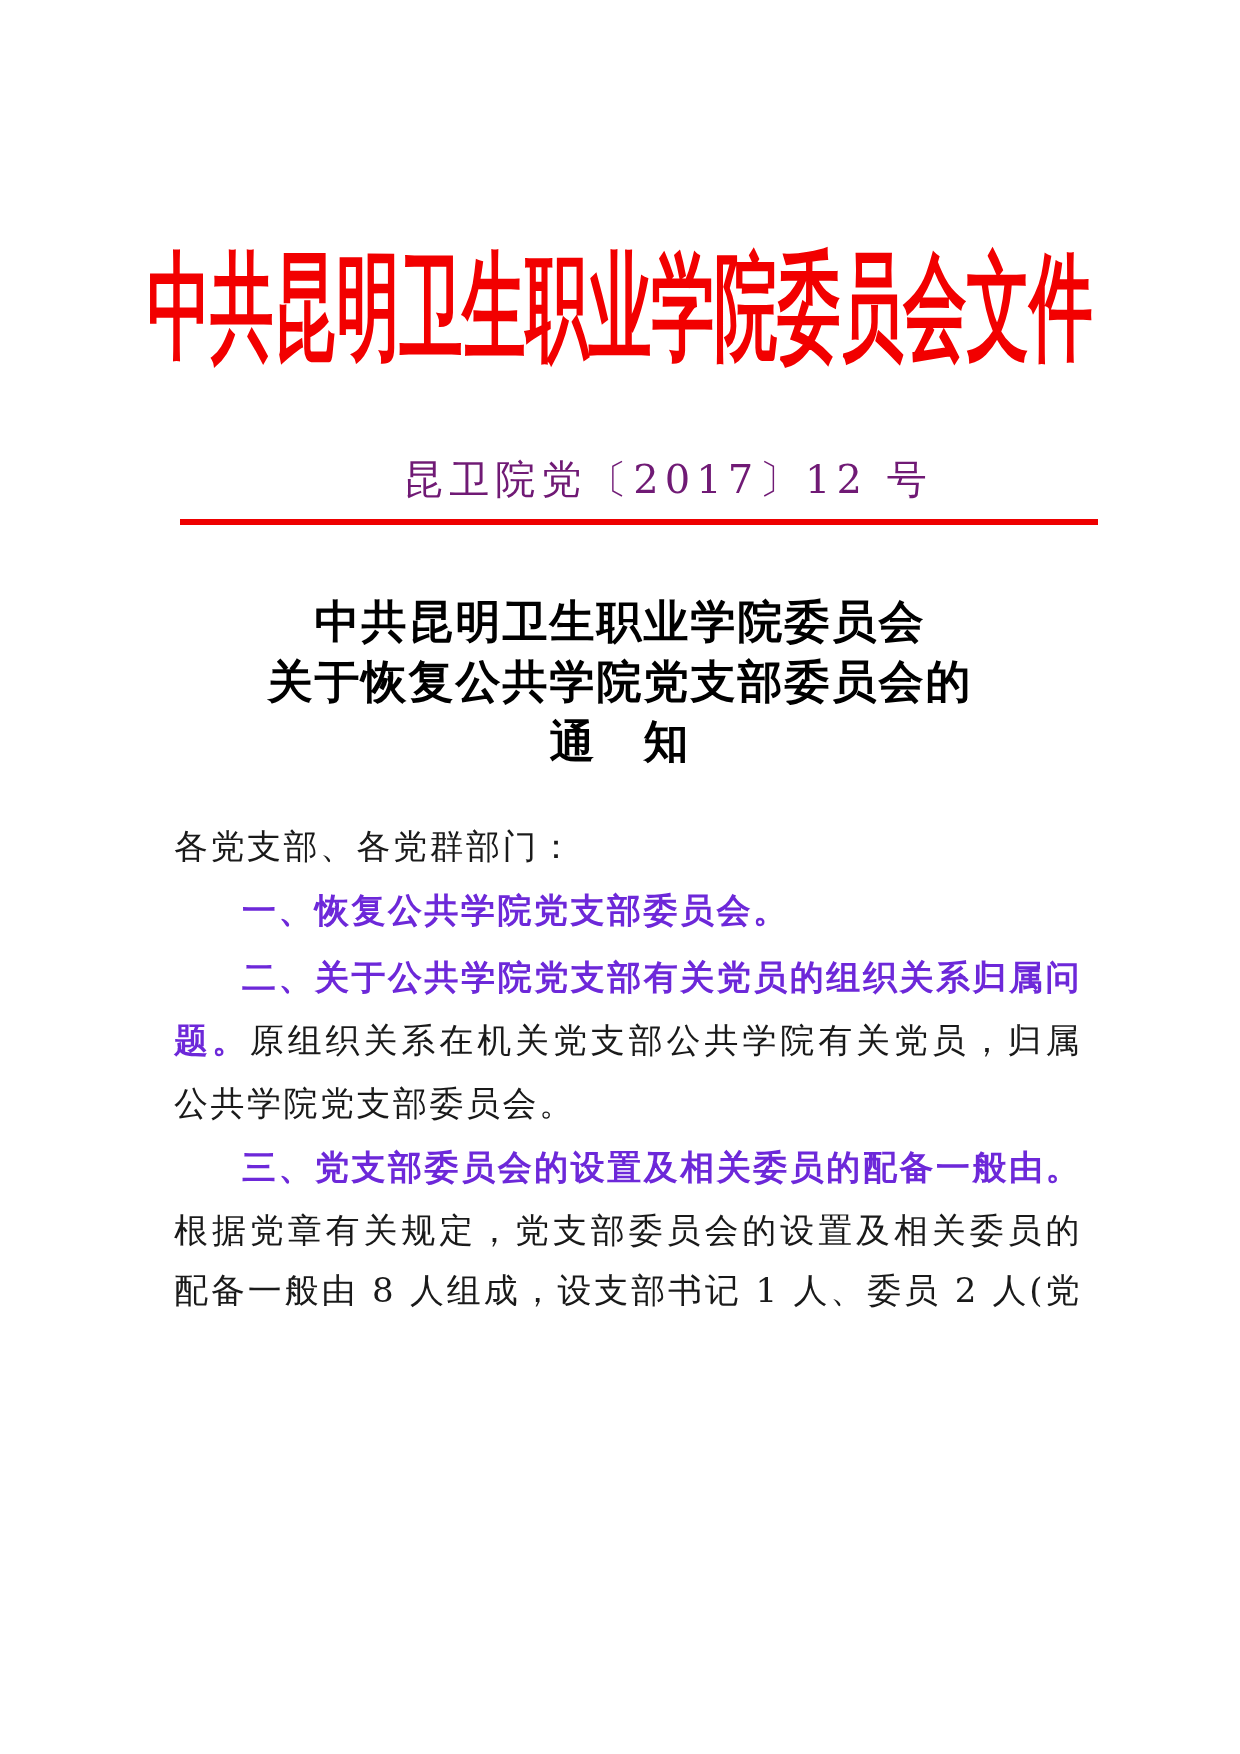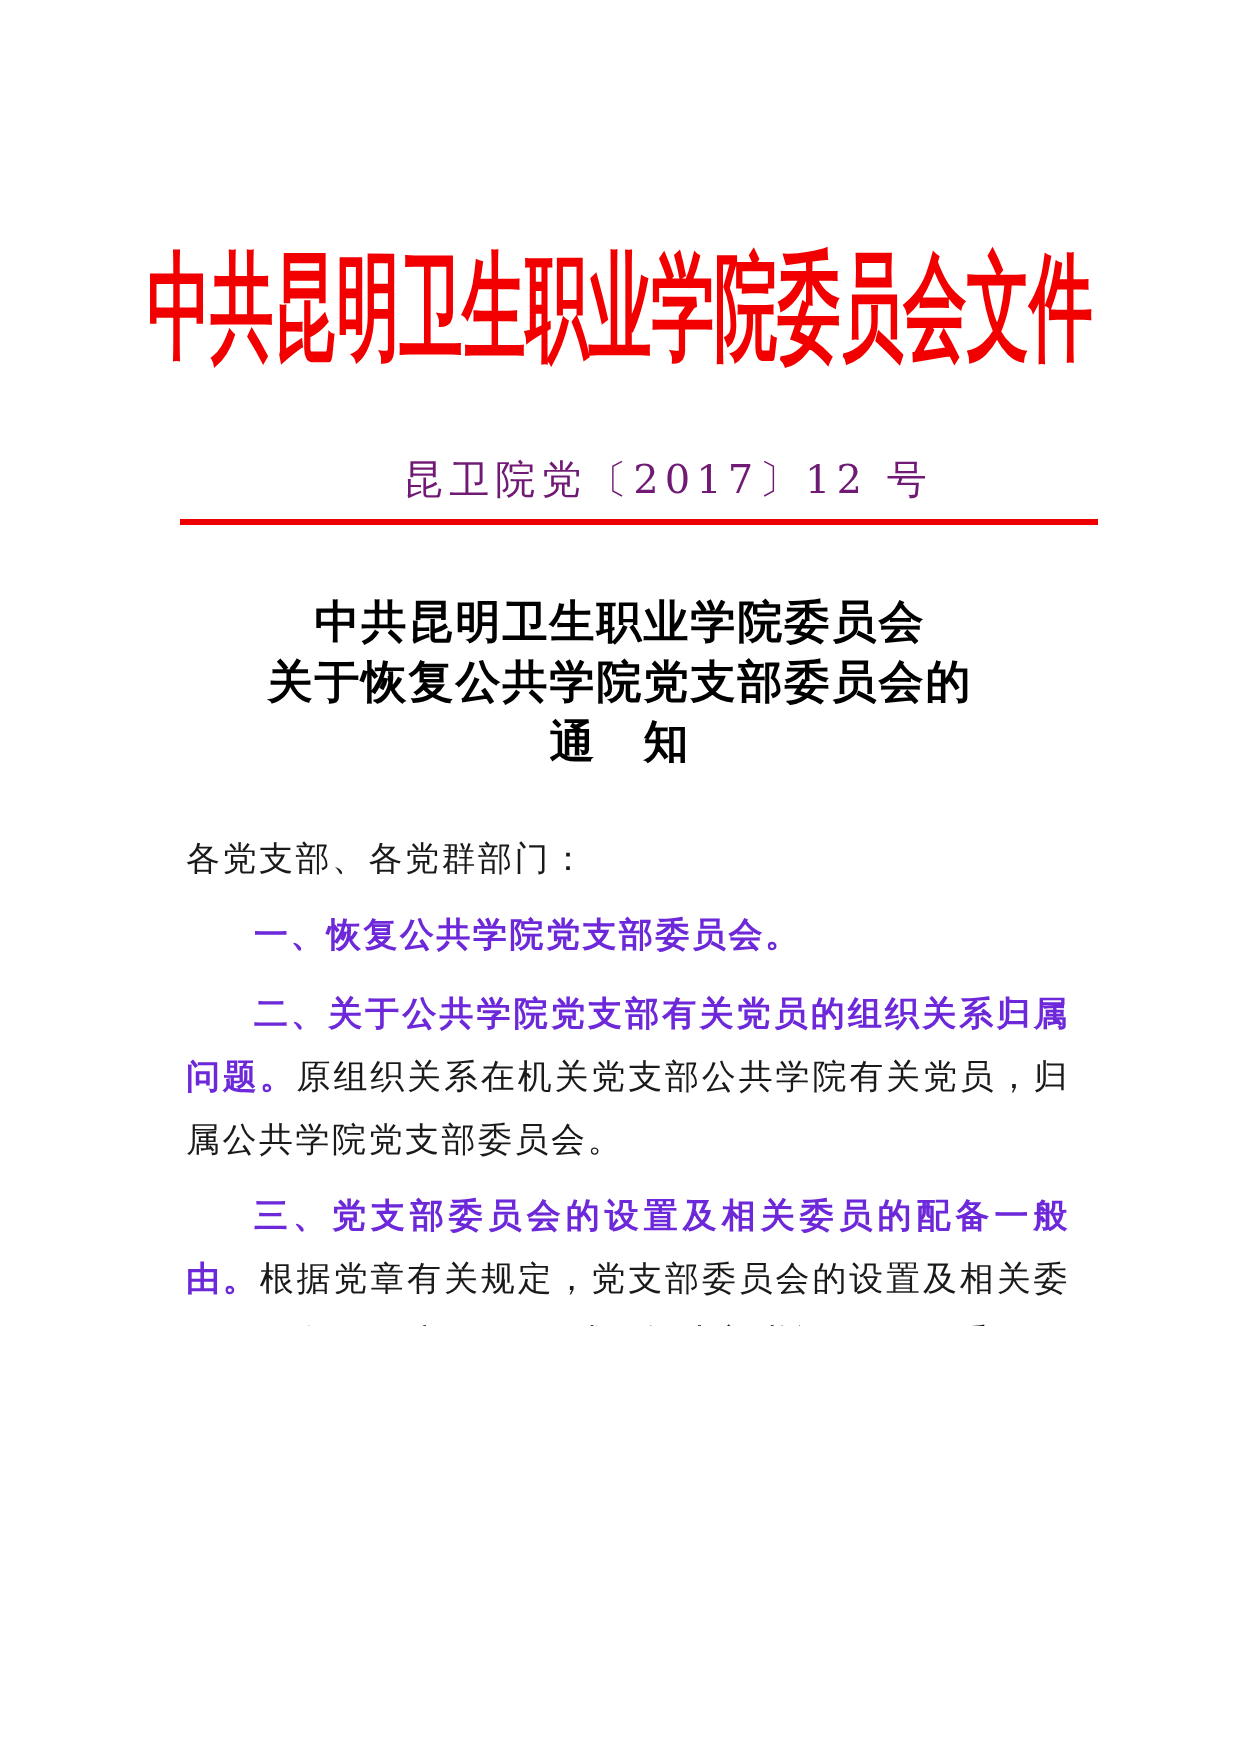--- a/index.html
+++ b/index.html
@@ -68,21 +68,21 @@
     left: 170px;
     width: 916px;
     font-size: 34px;
     line-height: 60px;
     letter-spacing: 2.5px;
     text-align: justify;
     text-justify: inter-ideograph;
     color: #1a1a1a;
   }
   .doc-body p {
-    margin: 16px;
+    margin: 4px;
     padding: 0;
   }
   .salutation {
     text-indent: 0;
   }
   .para {
     text-indent: 2em;
   }
   .lead {
     font-family: Liberation Mono, monospace;

